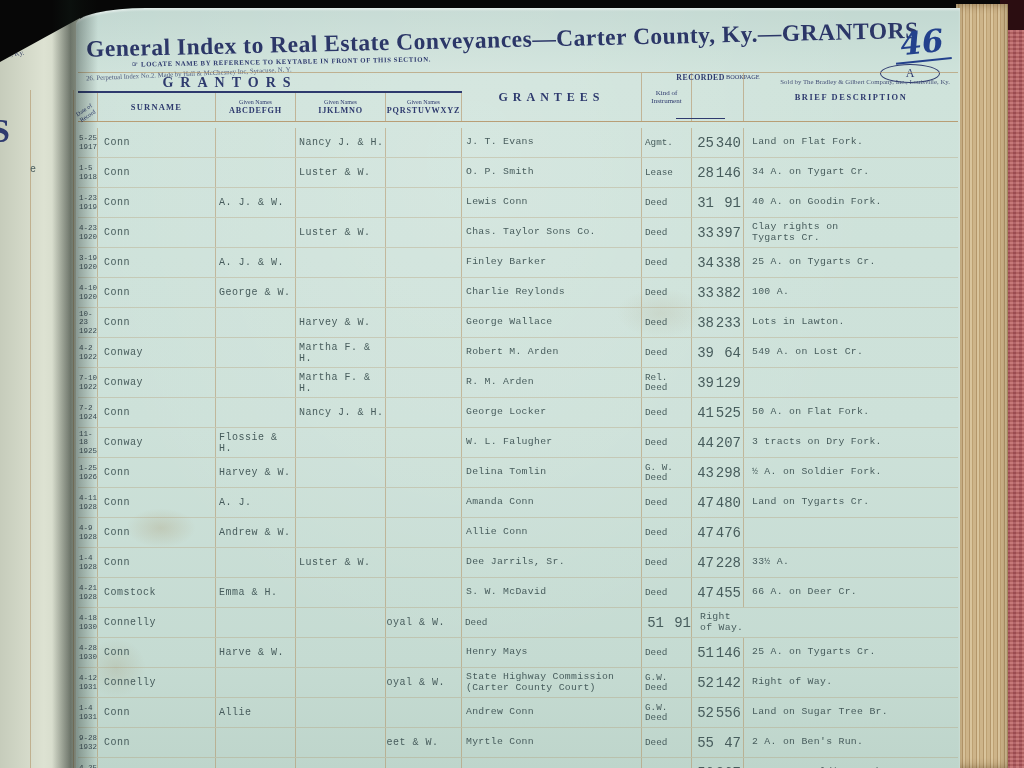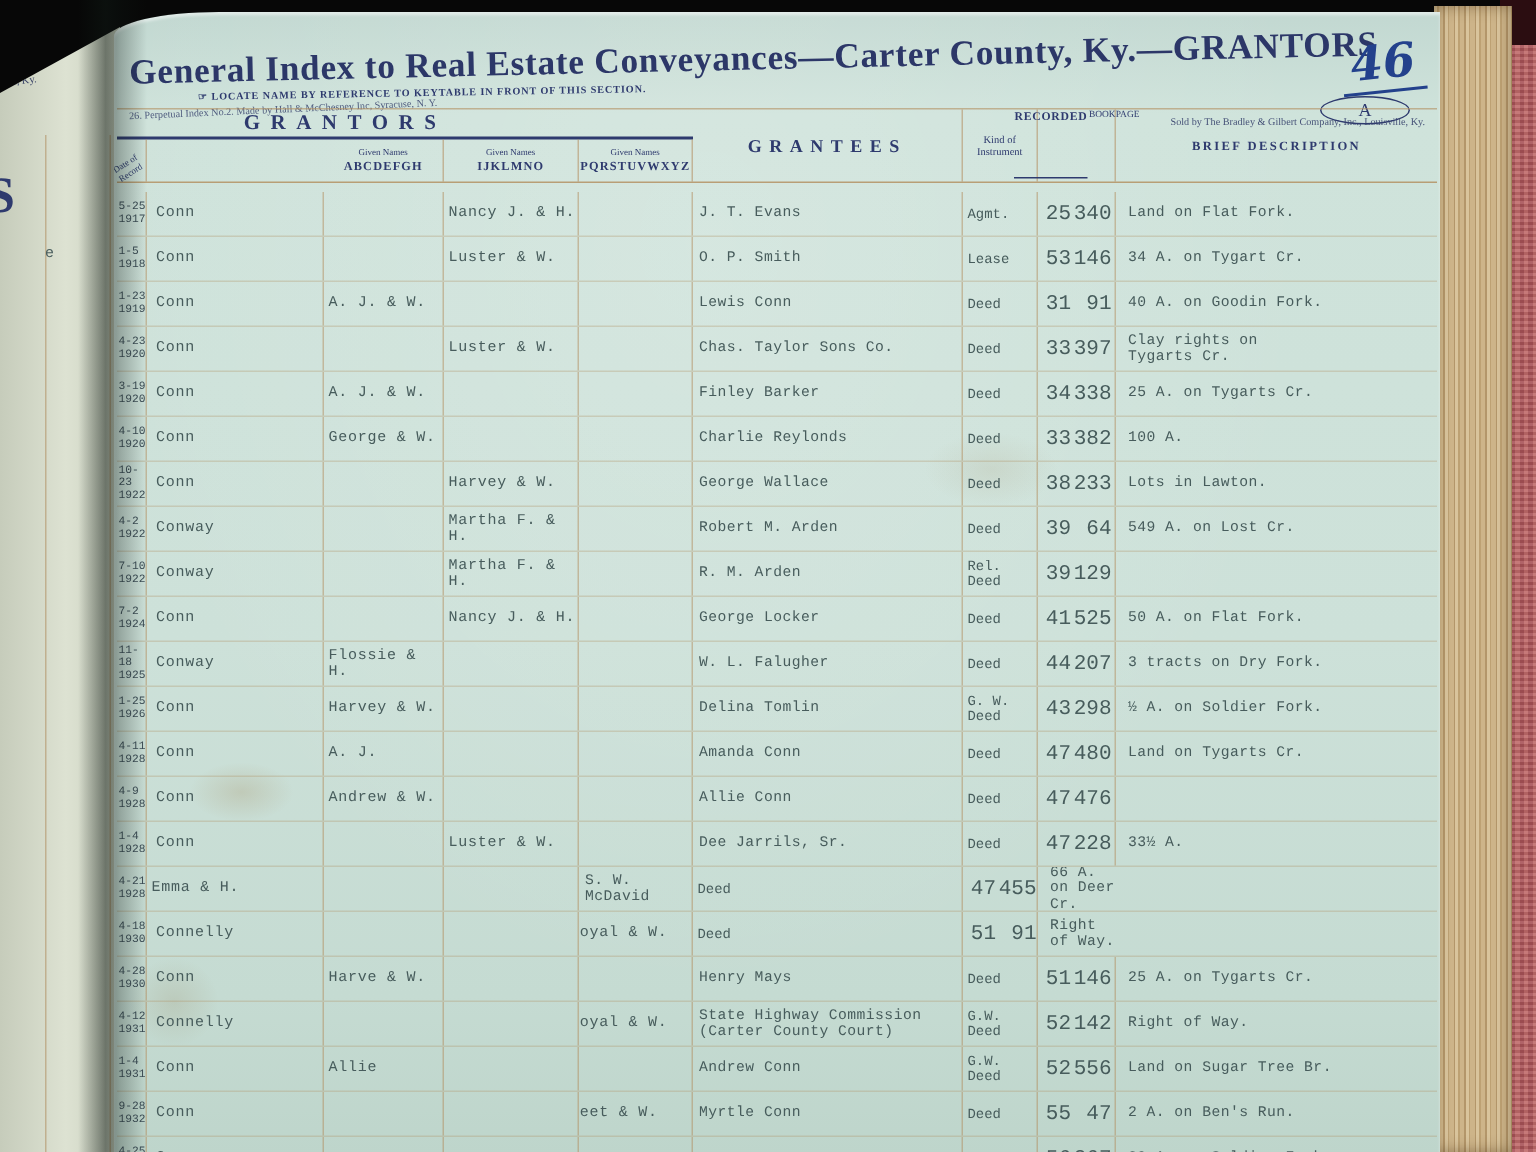--- a/index.html
+++ b/index.html
@@ -160,20 +160,21 @@
   <div class="seller">Sold by The Bradley &amp; Gilbert Company, Inc., Louisville, Ky.</div>
 
   <div class="thead">
     <div class="h-grantors">
       <span>GRANTORS</span>
     </div>
     <div class="h-date">
       <span>Date of
 Record</span>
     </div>
+    <div class="h-surname">SURNAME</div>
     <div class="h-given h-g1">
       <span class="gl">Given Names</span>
       <span class="gr">ABCDEFGH</span>
     </div>
     <div class="h-given h-g2">
       <span class="gl">Given Names</span>
       <span class="gr">IJKLMNO</span>
     </div>
     <div class="h-given h-g3">
       <span class="gl">Given Names</span>
@@ -215,21 +216,21 @@
 1918</div>
     <div class="c-surname">Conn</div>
     <div class="c-g"></div>
     <div class="c-g">Luster &amp; W.</div>
     <div class="c-g c-pqr">
           <span></span>
         </div>
     <div class="c-grantee">O. P. Smith</div>
     <div class="c-kind">Lease</div>
     <div class="c-rec">
-      <span class="bk">53</span>
+      <span class="bk">28</span>
       <span class="pg">146</span>
     </div>
     <div class="c-brief">34 A. on Tygart Cr.</div>
   </div>
       <div class="row">
     <div class="c-date">1-23
 1919</div>
     <div class="c-surname">Conn</div>
     <div class="c-g">A. J. &amp; W.</div>
     <div class="c-g"></div>
@@ -447,20 +448,21 @@
     <div class="c-kind">Deed</div>
     <div class="c-rec">
       <span class="bk">47</span>
       <span class="pg">228</span>
     </div>
     <div class="c-brief">33½ A.</div>
   </div>
       <div class="row">
     <div class="c-date">4-21
 1928</div>
+    <div class="c-surname">Comstock</div>
     <div class="c-g">Emma &amp; H.</div>
     <div class="c-g"></div>
     <div class="c-g c-pqr">
           <span></span>
         </div>
     <div class="c-grantee">S. W. McDavid</div>
     <div class="c-kind">Deed</div>
     <div class="c-rec">
       <span class="bk">47</span>
       <span class="pg">455</span>

